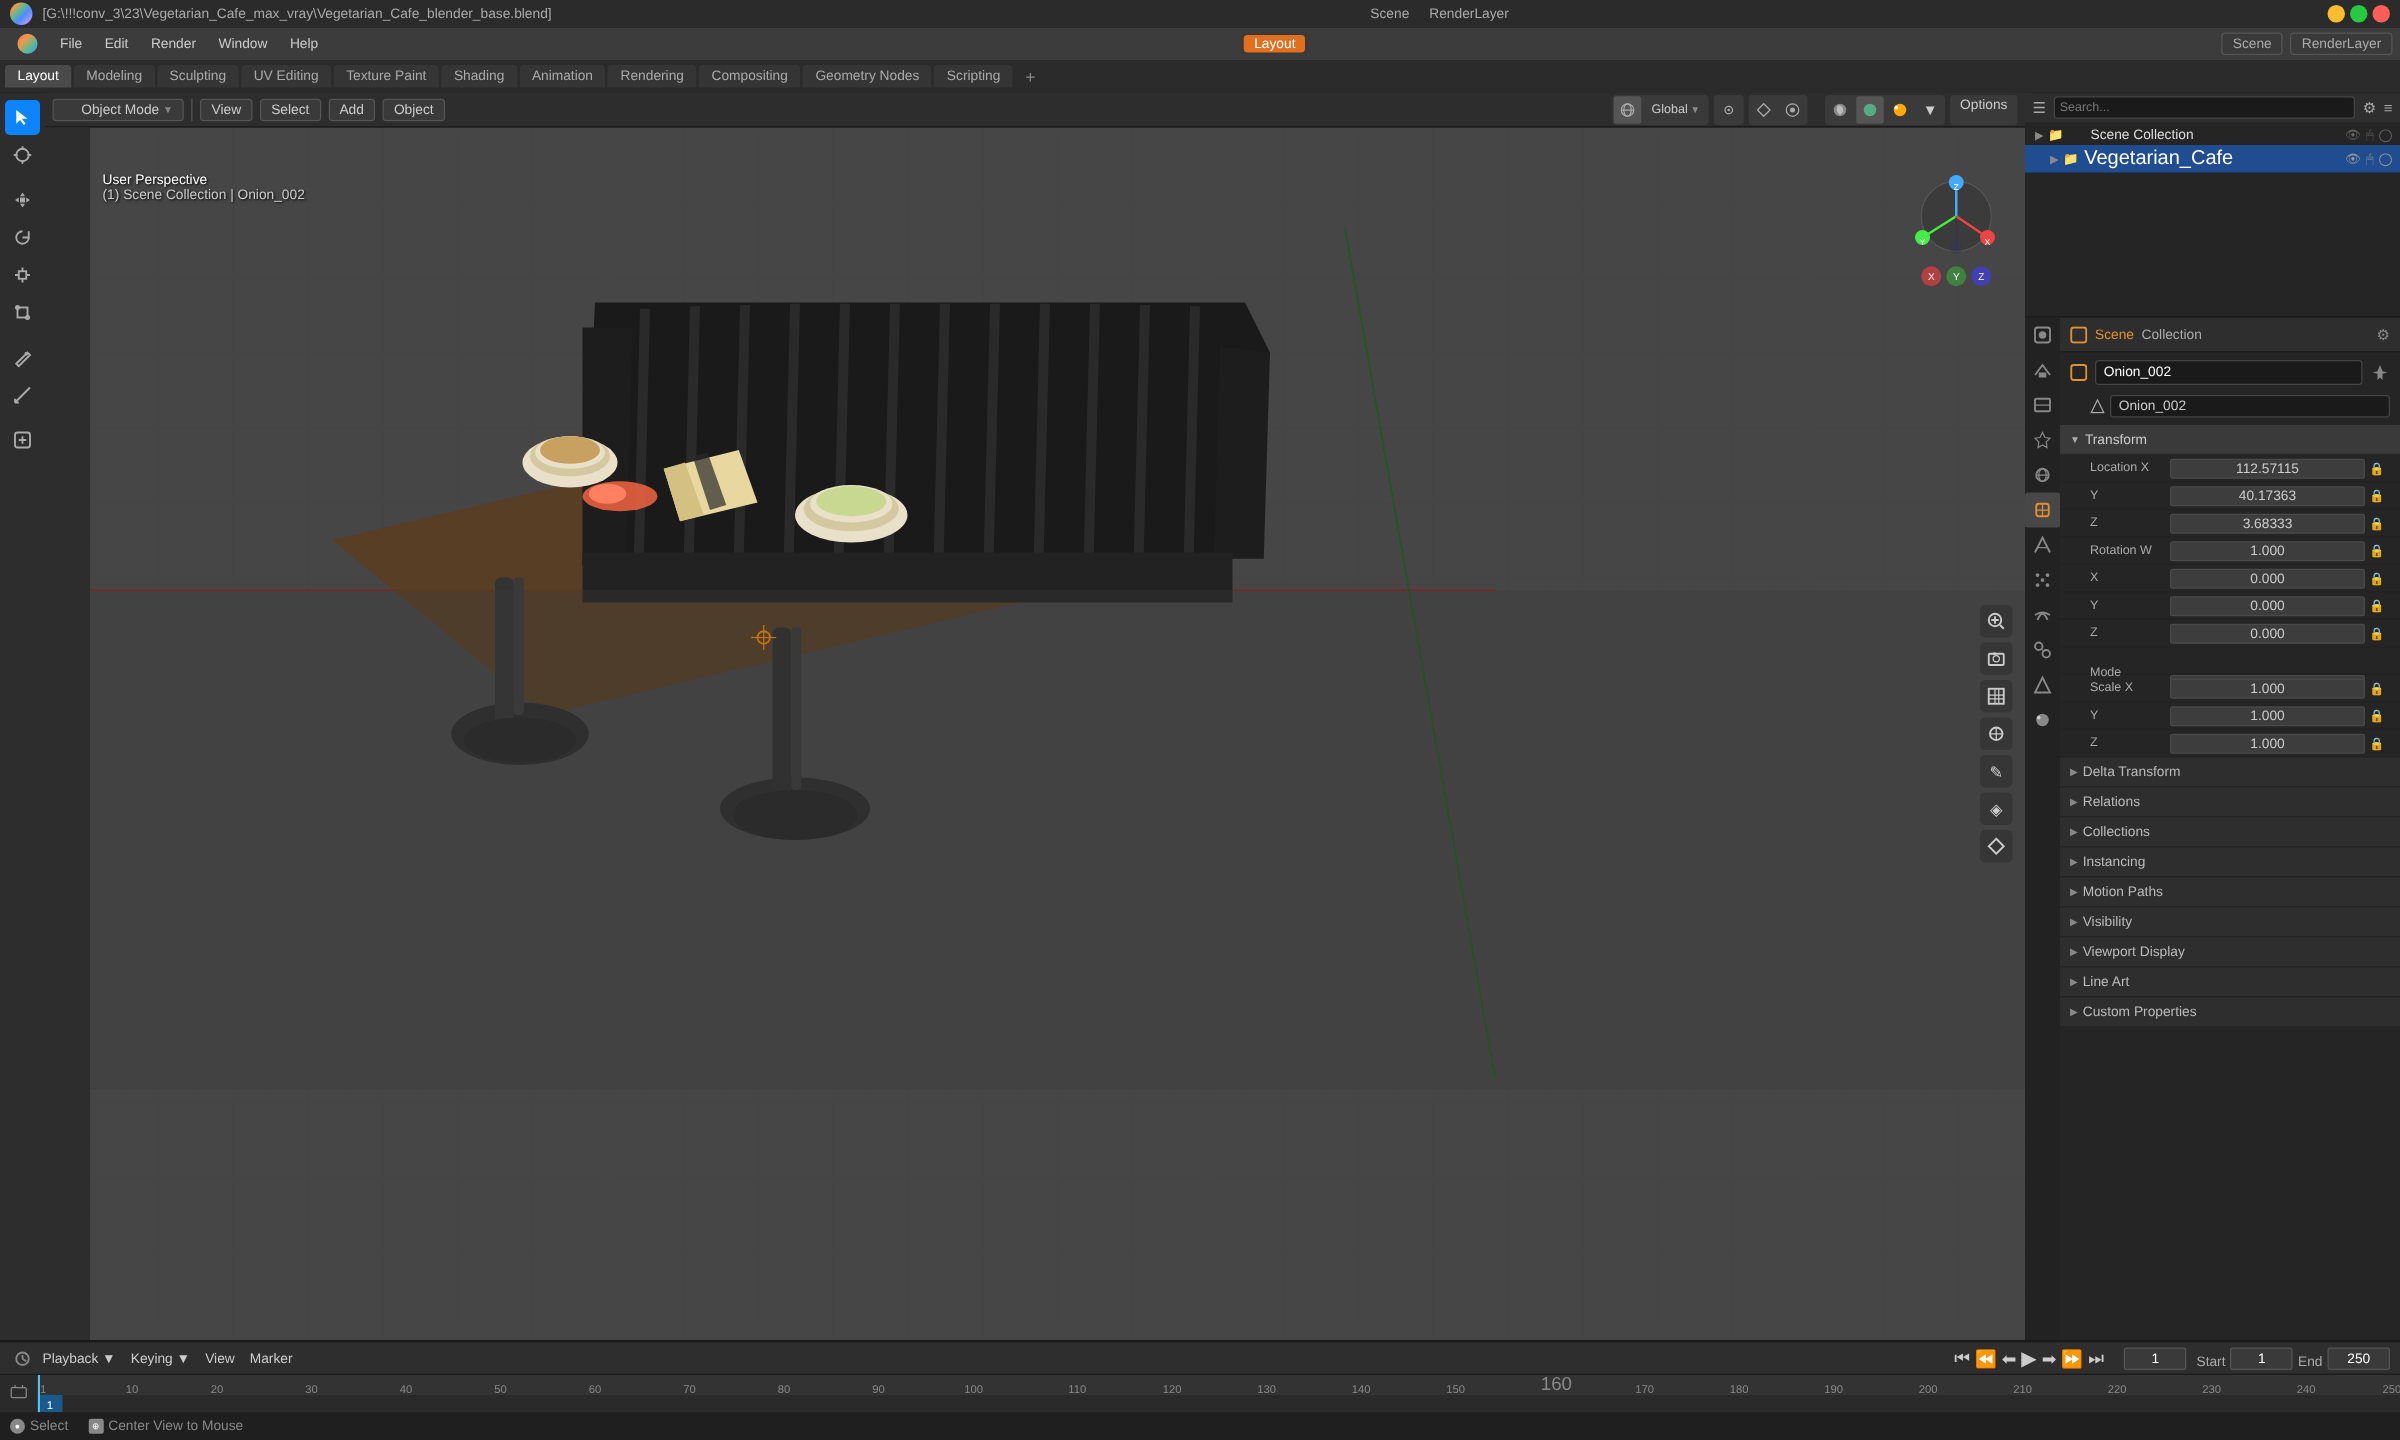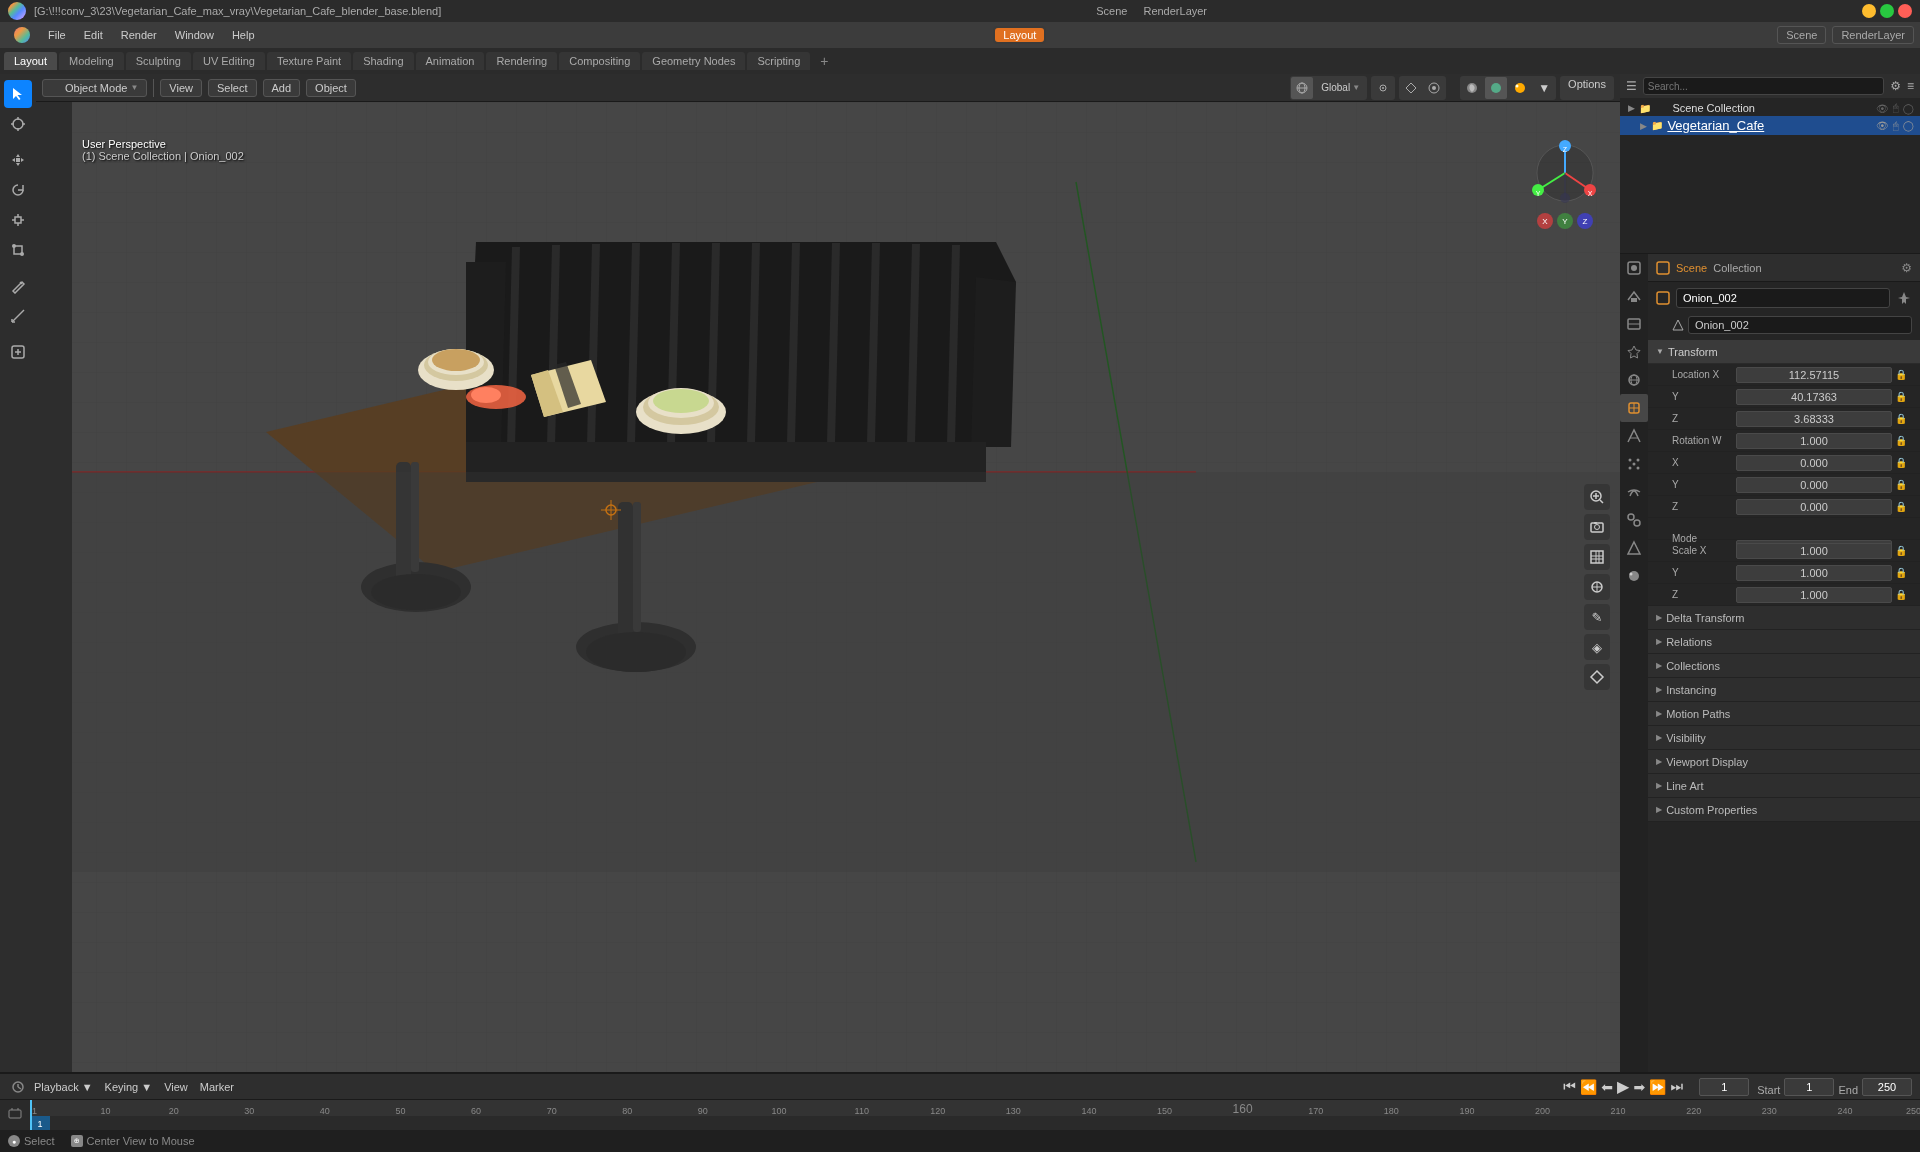--- a/index.html
+++ b/index.html
@@ -885,21 +885,21 @@
           <span style="font-size:9px;color:#888;">▶</span>
           <span style="font-size:10px;">📁</span>
           <span style="font-size:11px;color:#ddd;margin-left:17px;">Scene Collection</span>
           <span style="margin-left:auto;font-size:10px;color:#666;">👁</span>
           <span style="font-size:10px;color:#666;">🖱</span>
           <span style="font-size:10px;color:#666;">◯</span>
         </div>
         <div class="outliner-item selected" style="padding-left:20px;">
           <span style="font-size:9px;color:#888;">▶</span>
           <span style="font-size:10px;">📁</span>
-          <span style="font-size:13px;text-decoration:underline;">Vegetarian_Cafe</span>
+          <span style="font-size:16px;">Vegetarian_Cafe</span>
           <span style="margin-left:auto;font-size:10px;color:#999;">👁</span>
           <span style="font-size:10px;color:#999;">🖱</span>
           <span style="font-size:10px;color:#999;">◯</span>
         </div>
       </div>
     </div>
 
     <div id="right-content">
 
       <div id="props-icon-bar">
@@ -1181,21 +1181,21 @@
           <div style="position:absolute;left:calc(23.6% - 5px);font-size:9px;color:#888;">60</div>
           <div style="position:absolute;left:calc(27.6% - 5px);font-size:9px;color:#888;">70</div>
           <div style="position:absolute;left:calc(31.6% - 5px);font-size:9px;color:#888;">80</div>
           <div style="position:absolute;left:calc(35.6% - 5px);font-size:9px;color:#888;">90</div>
           <div style="position:absolute;left:calc(39.6% - 7px);font-size:9px;color:#888;">100</div>
           <div style="position:absolute;left:calc(44% - 7px);font-size:9px;color:#888;">110</div>
           <div style="position:absolute;left:calc(48% - 7px);font-size:9px;color:#888;">120</div>
           <div style="position:absolute;left:calc(52% - 7px);font-size:9px;color:#888;">130</div>
           <div style="position:absolute;left:calc(56% - 7px);font-size:9px;color:#888;">140</div>
           <div style="position:absolute;left:calc(60% - 7px);font-size:9px;color:#888;">150</div>
-          <div style="position:absolute;left:calc(64% - 7px);font-size:12px;color:#888;">160</div>
+          <div style="position:absolute;left:calc(64% - 7px);font-size:15px;color:#888;">160</div>
           <div style="position:absolute;left:calc(68% - 7px);font-size:9px;color:#888;">170</div>
           <div style="position:absolute;left:calc(72% - 7px);font-size:9px;color:#888;">180</div>
           <div style="position:absolute;left:calc(76% - 7px);font-size:9px;color:#888;">190</div>
           <div style="position:absolute;left:calc(80% - 7px);font-size:9px;color:#888;">200</div>
           <div style="position:absolute;left:calc(84% - 7px);font-size:9px;color:#888;">210</div>
           <div style="position:absolute;left:calc(88% - 7px);font-size:9px;color:#888;">220</div>
           <div style="position:absolute;left:calc(92% - 7px);font-size:9px;color:#888;">230</div>
           <div style="position:absolute;left:calc(96% - 7px);font-size:9px;color:#888;">240</div>
           <div style="position:absolute;left:calc(100% - 14px);font-size:9px;color:#888;">250</div>
         </div>

